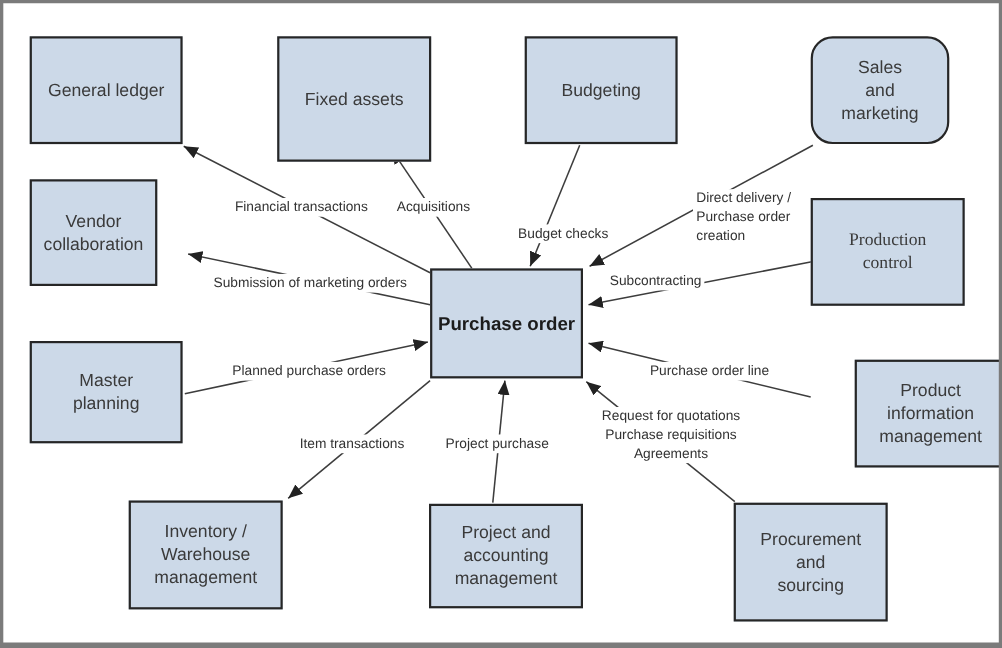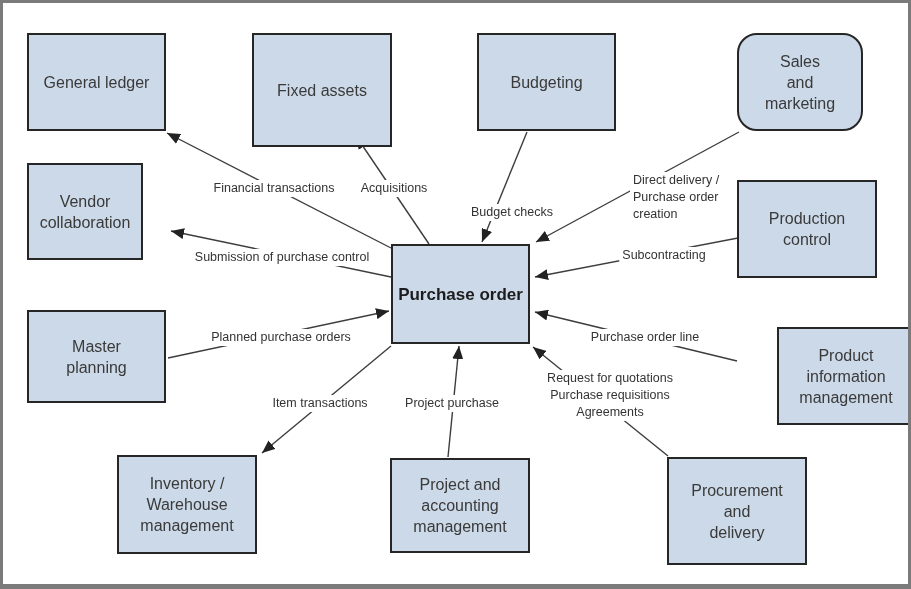--- a/index.html
+++ b/index.html
@@ -70,21 +70,21 @@
       </div>
       <div class="node" style="left: 737px; top: 33px; width: 126px; height: 98px; border-radius: 20px;">
         <div>Sales</div>
         <div>and</div>
         <div>marketing</div>
       </div>
       <div class="node" style="left: 27px; top: 163px; width: 116px; height: 97px;">
         <div>Vendor</div>
         <div>collaboration</div>
       </div>
-      <div class="node" style="left: 737px; top: 180px; width: 140px; height: 98px;">
+      <div class="node" style="left: 737px; top: 180px; width: 140px; height: 98px; font-family: Liberation Serif, serif;">
         <div>Production</div>
         <div>control</div>
       </div>
       <div class="node" style="left: 27px; top: 310px; width: 139px; height: 93px;">
         <div>Master</div>
         <div>planning</div>
       </div>
       <div class="node" style="left: 737px; top: 327px; width: 138px; height: 98px; margin-left: 40px;">
         <div>Product</div>
         <div>information</div>
@@ -96,41 +96,41 @@
         <div>management</div>
       </div>
       <div class="node" style="left: 390px; top: 458px; width: 140px; height: 95px;">
         <div>Project and</div>
         <div>accounting</div>
         <div>management</div>
       </div>
       <div class="node" style="left: 667px; top: 457px; width: 140px; height: 108px;">
         <div>Procurement</div>
         <div>and</div>
-        <div>delivery</div>
+        <div>sourcing</div>
       </div>
       <div class="edge-label" style="left: 274px; top: 180px;">
         <div>Financial transactions</div>
       </div>
       <div class="edge-label" style="left: 394px; top: 180px;">
         <div>Acquisitions</div>
       </div>
       <div class="edge-label" style="left: 512px; top: 180px; margin-top: 24px;">
         <div>Budget checks</div>
       </div>
       <div class="edge-label left" style="left: 630px; top: 172px;">
         <div>Direct delivery /</div>
         <div>Purchase order</div>
         <div> creation</div>
       </div>
-      <div class="edge-label" style="left: 664px; top: 247px;">
+      <div class="edge-label" style="left: 596px; top: 247px;">
         <div>Subcontracting</div>
       </div>
       <div class="edge-label" style="left: 282px; top: 249px;">
-        <div>Submission of purchase control</div>
+        <div>Submission of marketing orders</div>
       </div>
       <div class="edge-label" style="left: 281px; top: 329px;">
         <div>Planned purchase orders</div>
       </div>
       <div class="edge-label" style="left: 320px; top: 395px;">
         <div>Item transactions</div>
       </div>
       <div class="edge-label" style="left: 452px; top: 395px;">
         <div>Project purchase</div>
       </div>

